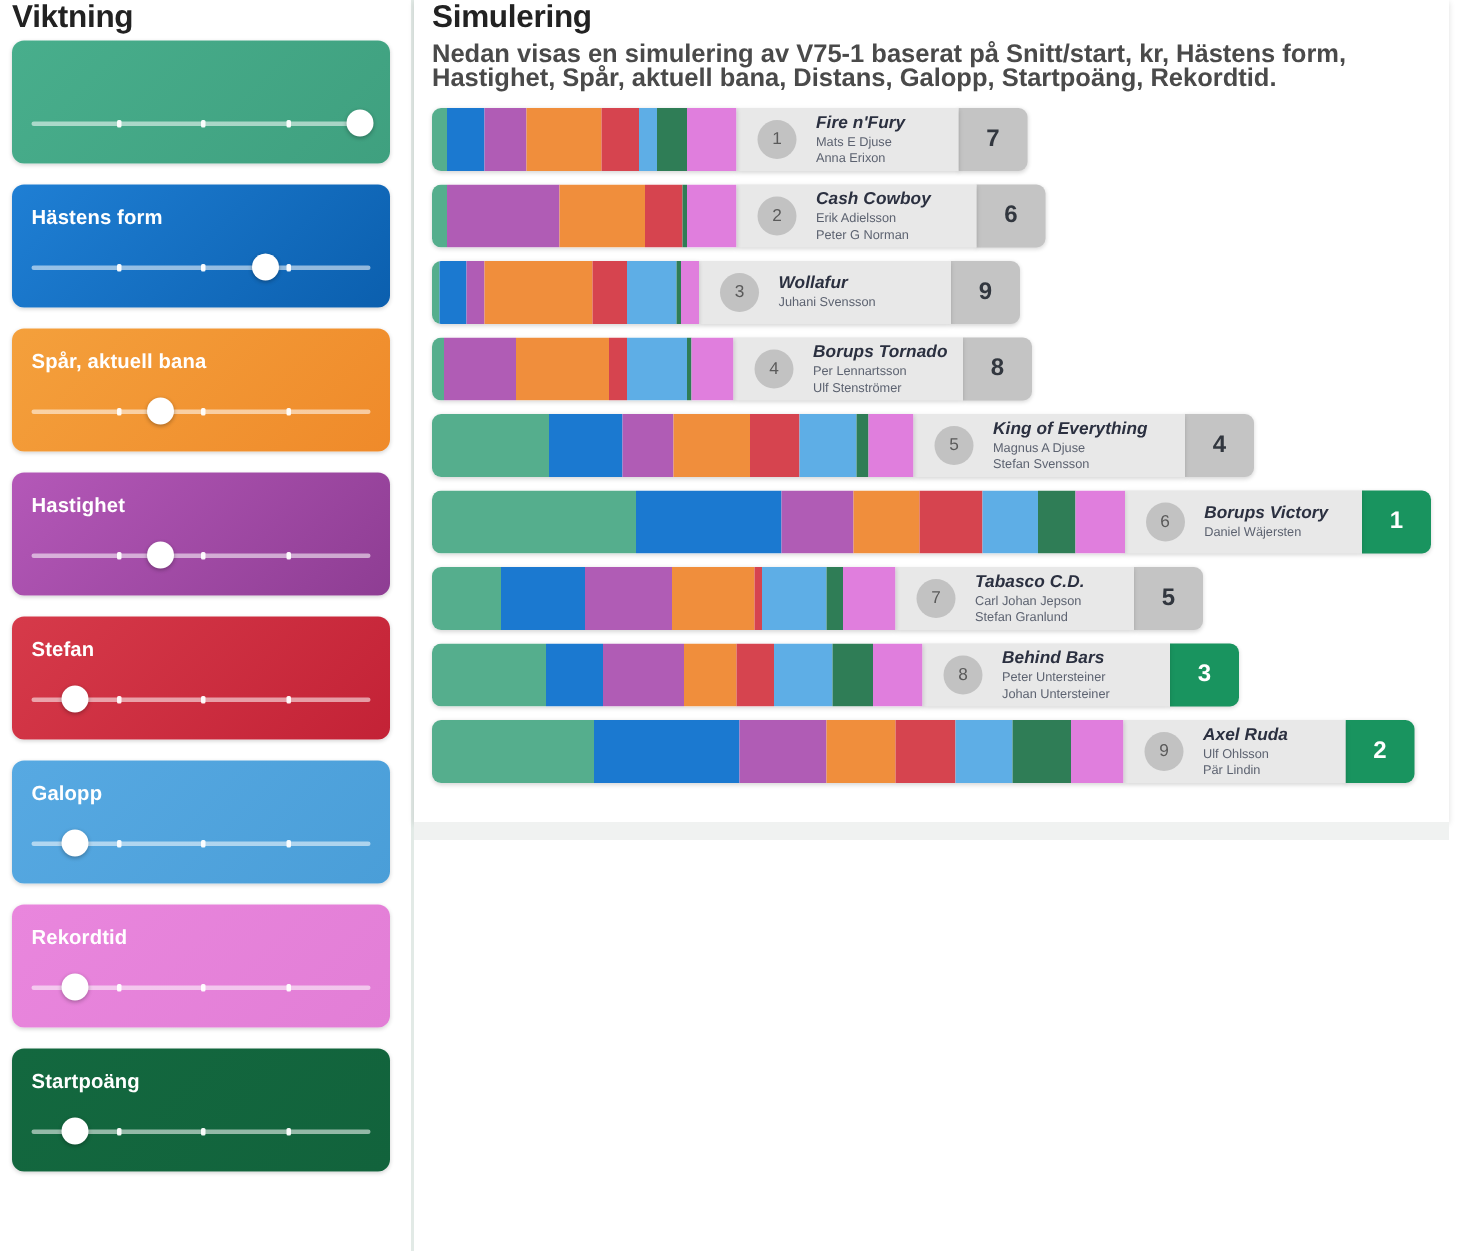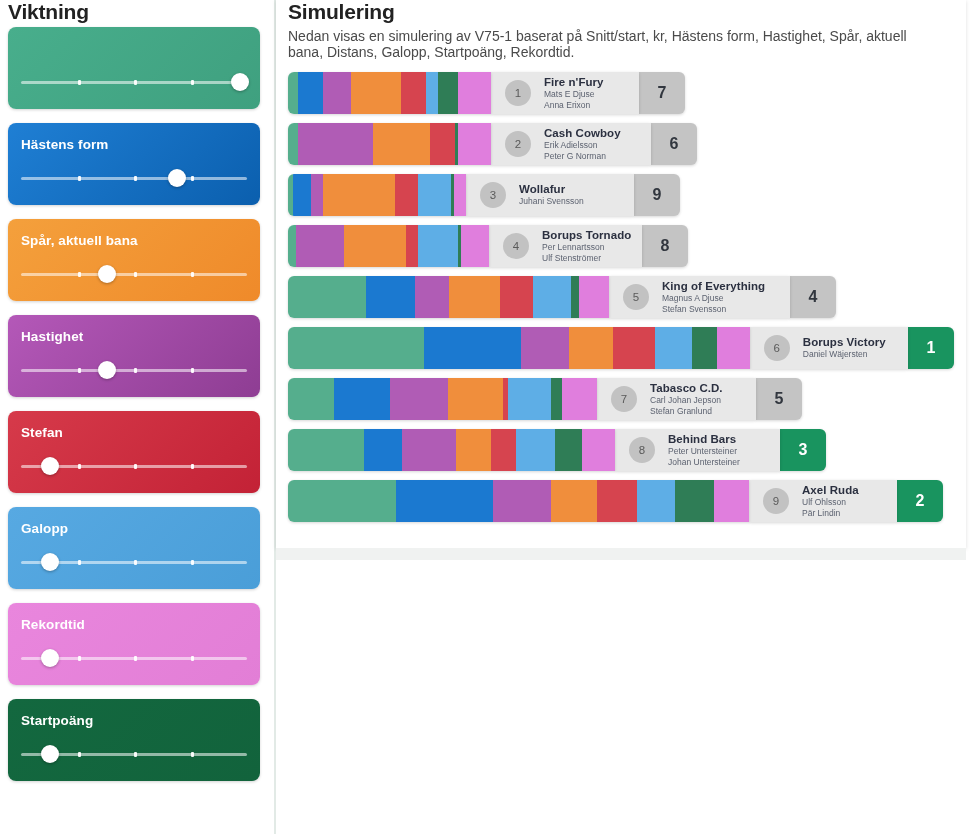--- a/index.html
+++ b/index.html
@@ -66,22 +66,22 @@
     position: absolute; left: 0; top: 0; width: 690px; height: 548px;
     background: #ffffff;
     box-shadow: 0 1px 4px rgba(0,0,0,0.13);
     padding: 0px 12px 0 12px;
   }
   .sim-title {
     font-size: 21px; font-weight: bold; color: #222222;
     letter-spacing: -0.2px; padding-top: 0px; margin-bottom: 4px;
   }
   .sim-sub {
-    font-size: 14px; color: #4a4a4a; line-height: 16px;
-    margin-bottom: 12px; width: 640px;
+    font-size: 17px; color: #4a4a4a; line-height: 16px;
+    margin-bottom: 12px; width: 640px; font-weight: bold;
   }
   .sim-rows { position: relative; }
   .sim-row {
     position: relative; height: 42px; margin-bottom: 9px;
     display: flex; align-items: stretch;
   }
   .bar {
     display: flex; height: 42px;
     border-radius: 6px 0 0 6px; overflow: hidden;
     box-shadow: 0 1px 3px rgba(0,0,0,0.16);
@@ -96,21 +96,21 @@
   }
   .num-circle {
     width: 26px; height: 26px; border-radius: 50%;
     background: #c2c2c2; color: #5a5a5a;
     font-size: 11.5px; display: flex; align-items: center;
     justify-content: center; margin: 0 13px 0 14px; flex: 0 0 26px;
   }
   .names { display: flex; flex-direction: column; justify-content: center; }
   .horse {
     font-size: 11.5px; font-weight: bold; color: #2b3040;
-    line-height: 13px; letter-spacing: 0.05px;
+    line-height: 13px; letter-spacing: 0.05px; font-style: italic;
   }
   .driver {
     font-size: 8.5px; color: #5c6270; line-height: 10.5px;
   }
   .score {
     height: 42px; min-width: 46px; border-radius: 0 6px 6px 0;
     display: flex; align-items: center; justify-content: center;
     font-size: 16px; font-weight: bold;
     box-shadow: 0 1px 3px rgba(0,0,0,0.16);
   }

